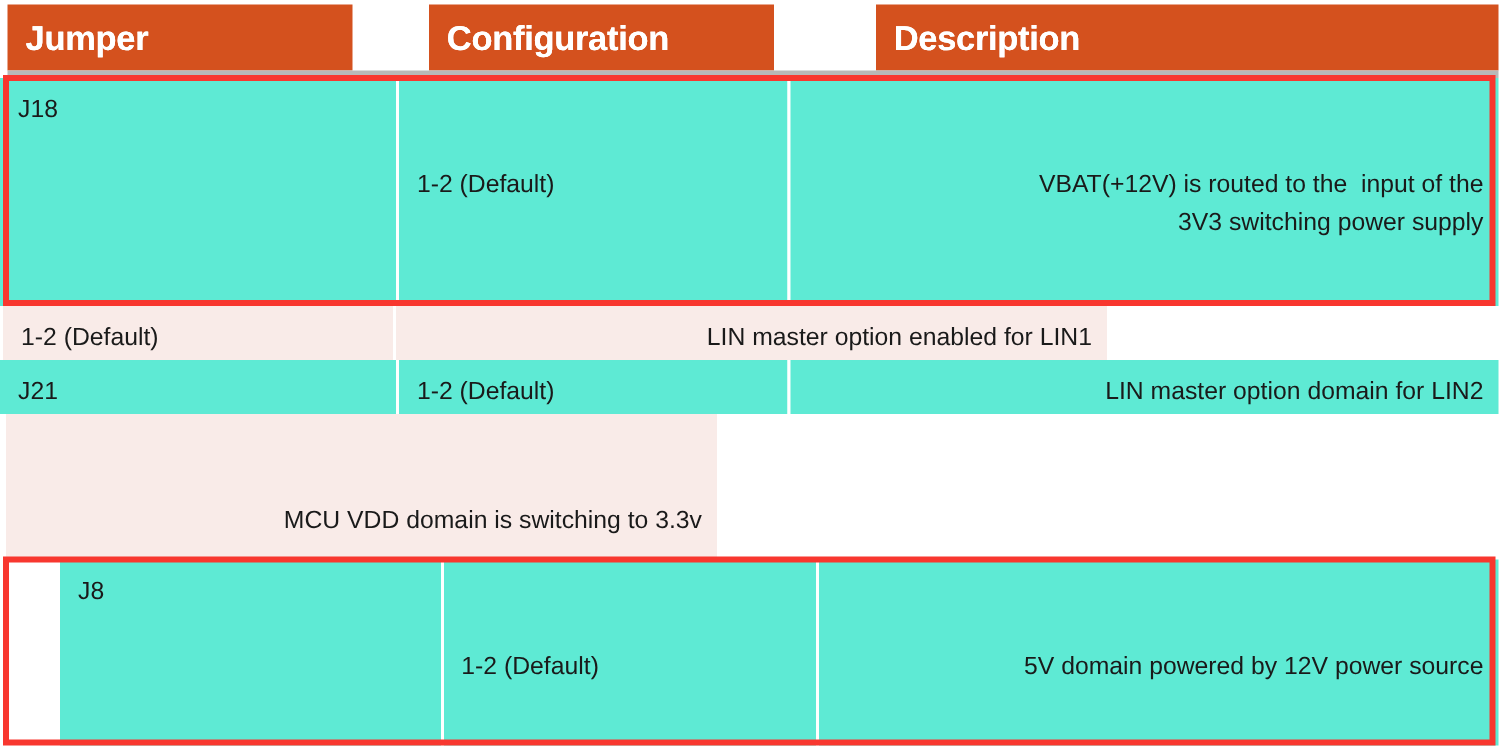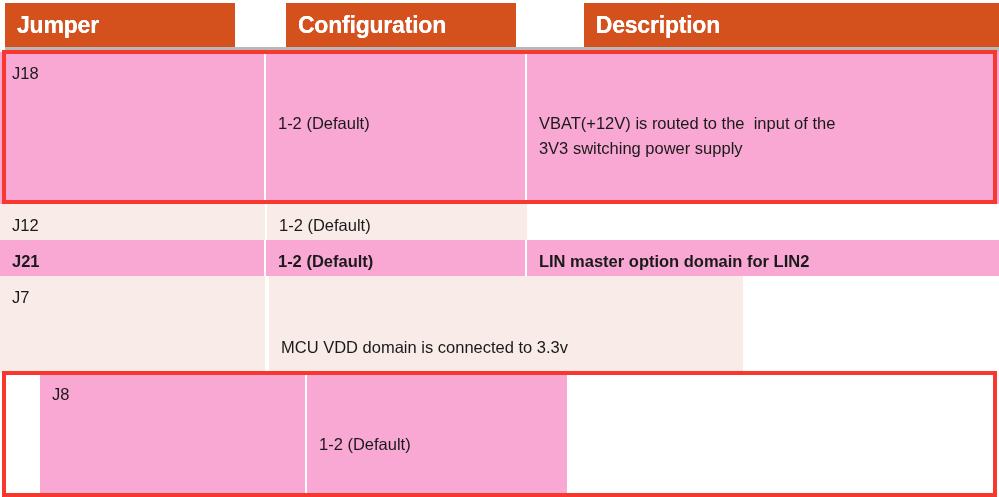--- a/index.html
+++ b/index.html
@@ -70,42 +70,42 @@
     box-sizing: border-box;
     font-size: 16.5px;
     color: #1a1a1a;
     line-height: 25px;
     padding: 9px 10px 0 12px;
     overflow: hidden;
     white-space: pre-wrap;
   }
   .cell.c1 { width: 265px; }
   .cell.c2 { width: 260px; }
-  .cell.c3 { width: 474px; }
+  .cell.c3 { width: 474px; text-align: right; }
 
   .sep { width: 2px; background: #ffffff; flex: 0 0 2px; }
 
   
   .fill-light { background: #f9ebe8; }
-  .fill-dark  { background: #f9a8d4; }
+  .fill-dark  { background: #5eead4; }
 
   
   .hl {
     position: absolute;
     left: 2px;
     width: 995px;
     border: 4px solid #f8372f;
     box-sizing: border-box;
     pointer-events: none;
   }
 
   
   #row-j18 { top: 52px;  height: 152px; }
   #row-j12 { top: 204px; height: 36px;  }
-  #row-j21 { top: 240px; height: 36px; font-weight: bold;  }
+  #row-j21 { top: 240px; height: 36px;  }
   #row-j7  { top: 276px; height: 97px;  }
   #row-j8  { top: 373px; height: 124px; padding-left: 40px; }
 
   #hl-j18 { top: 50px;  height: 154px; }
   #hl-j8  { top: 371px; height: 126px; }
 
   
   .sub { display: block; }
 </style>
 </head>
@@ -129,50 +129,53 @@
     </div>
     <div class="sep"></div>
     <div class="cell c3 fill-dark">
       <span class="sub">VBAT(+12V) is routed to the  input of the
 3V3 switching power supply</span>
       
     </div>
   </div>
 
   <div class="row" id="row-j12">
-    <div class="cell c1 fill-light">J12</div>
     <div class="sep"></div>
     <div class="cell c2 fill-light">1-2 (Default)</div>
     <div class="sep"></div>
+    <div class="cell c3 fill-light">LIN master option enabled for LIN1</div>
   </div>
 
   <div class="row" id="row-j21">
     <div class="cell c1 fill-dark">J21</div>
     <div class="sep"></div>
     <div class="cell c2 fill-dark">1-2 (Default)</div>
     <div class="sep"></div>
     <div class="cell c3 fill-dark">LIN master option domain for LIN2</div>
   </div>
 
   <div class="row" id="row-j7">
-    <div class="cell c1 fill-light">J7</div>
     <div class="sep"></div>
     <div class="sep"></div>
     <div class="cell c3 fill-light">
-      <span class="sub">MCU VDD domain is connected to 3.3v</span>
+      <span class="sub">MCU VDD domain is switching to 3.3v</span>
       
     </div>
   </div>
 
   <div class="row" id="row-j8">
     <div class="cell c1 fill-dark">J8</div>
     <div class="sep"></div>
     <div class="cell c2 fill-dark">
       <span class="sub">1-2 (Default)</span>
       
     </div>
     <div class="sep"></div>
+    <div class="cell c3 fill-dark">
+      <span class="sub">5V domain powered by 12V power source</span>
+      
+    </div>
   </div>
 
   <div class="hl" id="hl-j18"></div>
   <div class="hl" id="hl-j8"></div>
 
 </div>
 
 </body></html>

